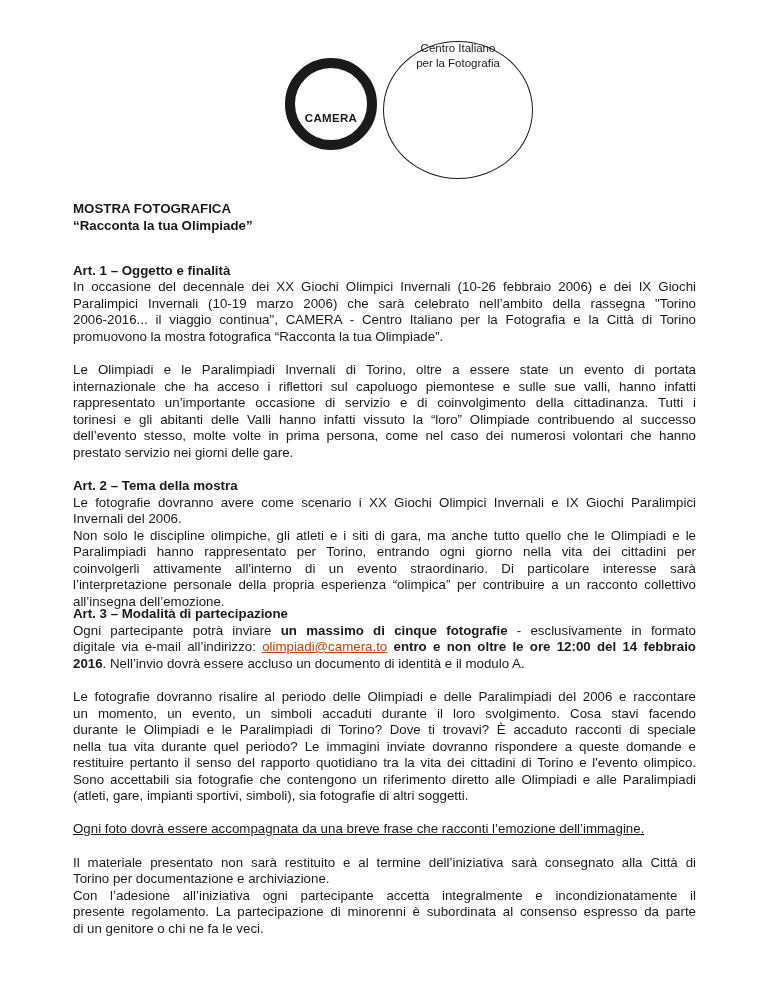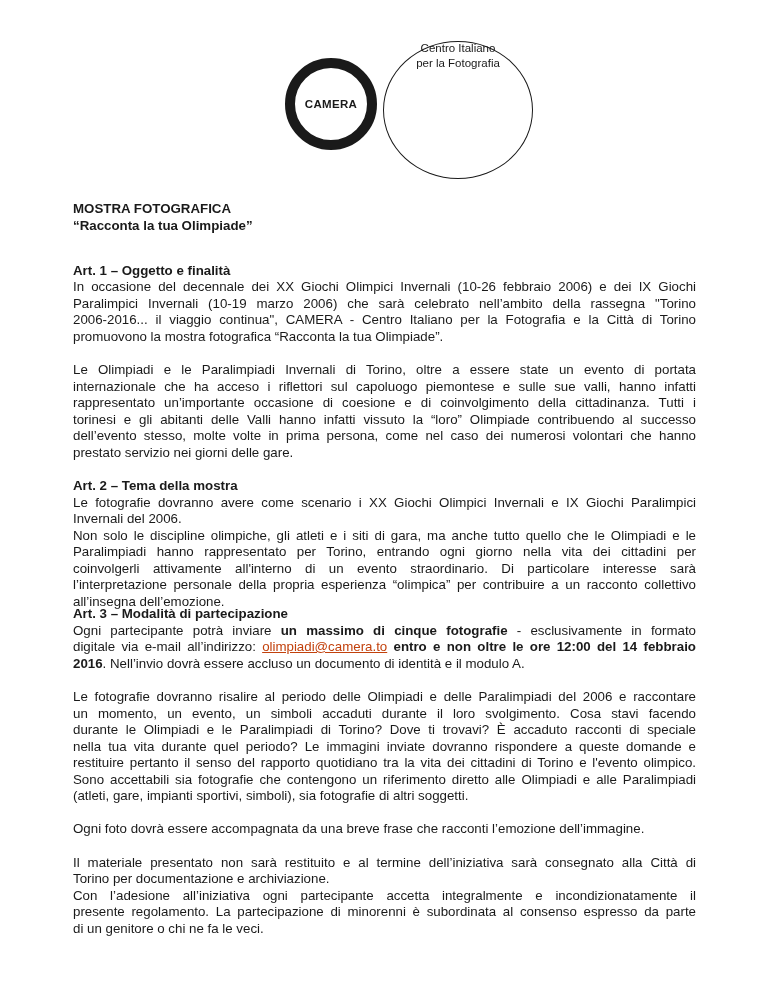--- a/index.html
+++ b/index.html
@@ -1,33 +1,33 @@
 <!DOCTYPE html>
 <html><head>
 <meta charset="utf-8">
 <style>
   html, body { margin:0; padding:0; background:#ffffff; }
   body { width:768px; height:994px; position:relative; overflow:hidden;
          font-family:"Liberation Sans", sans-serif; color:#1a1a1a; }
   .logo-ring { position:absolute; left:285px; top:58px; width:72px; height:72px;
                border:10px solid #1a1a1a; border-radius:50%; }
-  .logo-ring-text { position:absolute; left:285px; top:58px; width:92px; height:92px;
+  .logo-ring-text { position:absolute; left:285px; top:72px; width:92px; height:92px;
                display:flex; align-items:center; justify-content:center;
                font-weight:900; font-size:11.5px; letter-spacing:0.3px; color:#1a1a1a; }
   .logo-circle { position:absolute; left:383px; top:41px; width:148px; height:136px;
                  border:1.5px solid #1a1a1a; border-radius:50%; }
   .logo-circle-text { position:absolute; left:383px; top:41px; width:150px; height:138px;
                  display:flex; flex-direction:column; align-items:center; 
                  font-size:11.5px; line-height:15px; color:#1a1a1a; }
   .page { position:absolute; left:73px; top:0; width:623px; }
   .ln { position:absolute; left:0; width:623px; font-size:13.3px; line-height:16px;
         white-space:nowrap; }
   .j { text-align:justify; text-align-last:justify; }
   .b { font-weight:bold; }
-  .u { }
+  .u { text-decoration:underline; }
   a.link { color:#c2410c; text-decoration:underline; font-weight:normal; }
 </style>
 </head>
 <body>
 
 <div class="logo-ring"></div>
 <div class="logo-ring-text">CAMERA</div>
 <div class="logo-circle"></div>
 <div class="logo-circle-text">
   <span>Centro Italiano</span>
@@ -40,21 +40,21 @@
   <div class="ln b" style="top:218px">“Racconta la tua Olimpiade”</div>
 
   <div class="ln b" style="top:263px">Art. 1 – Oggetto e finalità</div>
   <div class="ln j" style="top:279px">In occasione del decennale dei XX Giochi Olimpici Invernali (10-26 febbraio 2006) e dei IX Giochi</div>
   <div class="ln j" style="top:296px">Paralimpici Invernali (10-19 marzo 2006) che sarà celebrato nell’ambito della rassegna "Torino</div>
   <div class="ln j" style="top:312px">2006-2016... il viaggio continua", CAMERA - Centro Italiano per la Fotografia e la Città di Torino</div>
   <div class="ln" style="top:329px">promuovono la mostra fotografica “Racconta la tua Olimpiade”.</div>
 
   <div class="ln j" style="top:362px">Le Olimpiadi e le Paralimpiadi Invernali di Torino, oltre a essere state un evento di portata</div>
   <div class="ln j" style="top:379px">internazionale che ha acceso i riflettori sul capoluogo piemontese e sulle sue valli, hanno infatti</div>
-  <div class="ln j" style="top:395px">rappresentato un’importante occasione di coesione e di coinvolgimento della cittadinanza. Tutti i</div>
+  <div class="ln j" style="top:395px">rappresentato un’importante occasione di servizio e di coinvolgimento della cittadinanza. Tutti i</div>
   <div class="ln j" style="top:412px">torinesi e gli abitanti delle Valli hanno infatti vissuto la “loro” Olimpiade contribuendo al successo</div>
   <div class="ln j" style="top:428px">dell’evento stesso, molte volte in prima persona, come nel caso dei numerosi volontari che hanno</div>
   <div class="ln" style="top:445px">prestato servizio nei giorni delle gare.</div>
 
   <div class="ln b" style="top:478px">Art. 2 – Tema della mostra</div>
   <div class="ln j" style="top:495px">Le fotografie dovranno avere come scenario i XX Giochi Olimpici Invernali e IX Giochi Paralimpici</div>
   <div class="ln" style="top:511px">Invernali del 2006.</div>
   <div class="ln j" style="top:528px">Non solo le discipline olimpiche, gli atleti e i siti di gara, ma anche tutto quello che le Olimpiadi e le</div>
   <div class="ln j" style="top:544px">Paralimpiadi hanno rappresentato per Torino, entrando ogni giorno nella vita dei cittadini per</div>
   <div class="ln j" style="top:561px">coinvolgerli attivamente all'interno di un evento straordinario. Di particolare interesse sarà</div>

